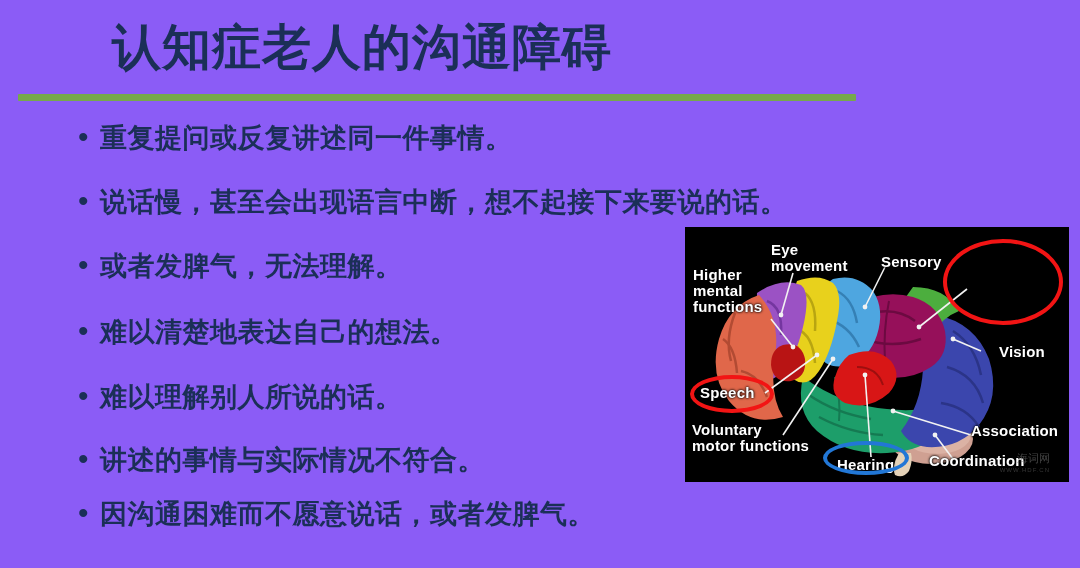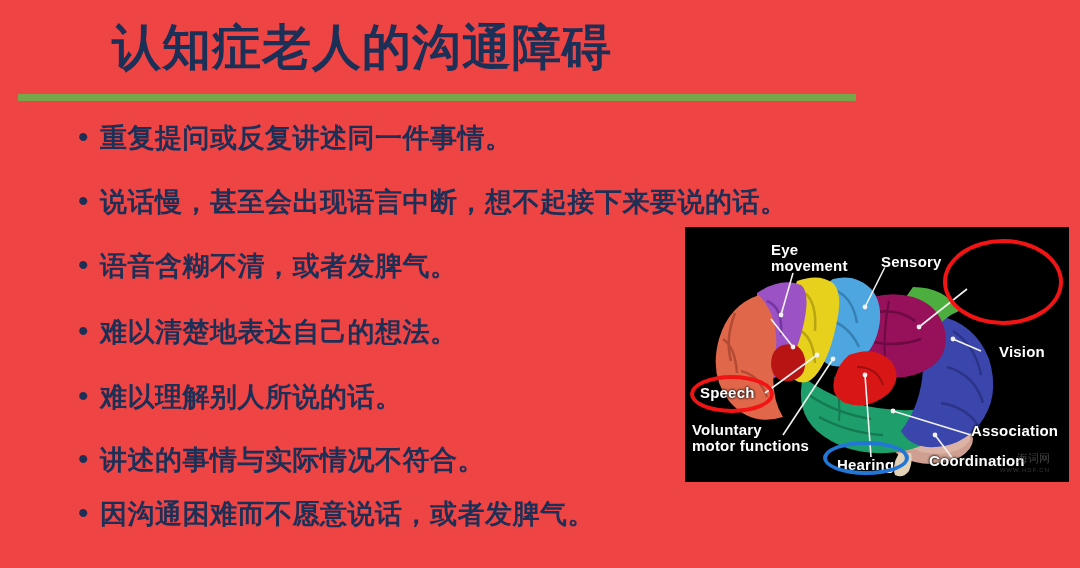--- a/index.html
+++ b/index.html
@@ -8,21 +8,21 @@
     padding: 0;
     background: #ffffff;
   }
   body {
     font-family: "Liberation Sans", "DejaVu Sans", sans-serif;
   }
   #slide {
     position: relative;
     width: 1080px;
     height: 568px;
-    background: #ef4444;
+    background: #8b5cf6;
     overflow: hidden;
   }
 
   
   #title-block {
     position: absolute;
     left: 0;
     top: 16px;
     width: 1080px;
     height: 70px;
@@ -163,21 +163,21 @@
       <span class="bullet-text">重复提问或反复讲述同一件事情。</span>
     </div>
 
     <div class="bullet-row r1">
       <span class="bullet-dot">•</span>
       <span class="bullet-text">说话慢，甚至会出现语言中断，想不起接下来要说的话。</span>
     </div>
 
     <div class="bullet-row r2">
       <span class="bullet-dot">•</span>
-      <span class="bullet-text">语音含糊不清，或者发脾气。</span>
+      <span class="bullet-text">或者发脾气，无法理解。</span>
     </div>
 
     <div class="bullet-row r3">
       <span class="bullet-dot">•</span>
       <span class="bullet-text">难以清楚地表达自己的想法。</span>
     </div>
 
     <div class="bullet-row r4">
       <span class="bullet-dot">•</span>
       <span class="bullet-text">难以理解别人所说的话。</span>
@@ -272,20 +272,23 @@
         <circle cx="234" cy="100" r="2.4"></circle>
         <circle cx="268" cy="112" r="2.4"></circle>
         <circle cx="132" cy="128" r="2.4"></circle>
         <circle cx="148" cy="132" r="2.4"></circle>
         <circle cx="180" cy="148" r="2.4"></circle>
         <circle cx="208" cy="184" r="2.4"></circle>
         <circle cx="250" cy="208" r="2.4"></circle>
       </g>
     </svg>
 
+    <div class="brain-label" style="left:8px;  top:40px;">Higher
+mental
+functions</div>
 
     <div class="brain-label" style="left:86px; top:15px;">Eye
 movement</div>
 
     <div class="brain-label" style="left:196px; top:27px;">Sensory</div>
 
 
     <div class="brain-label" style="left:303px; top:117px;margin-left:11px;">Vision</div>
 
     <div class="brain-label" style="left:15px; top:158px;">Speech</div>

